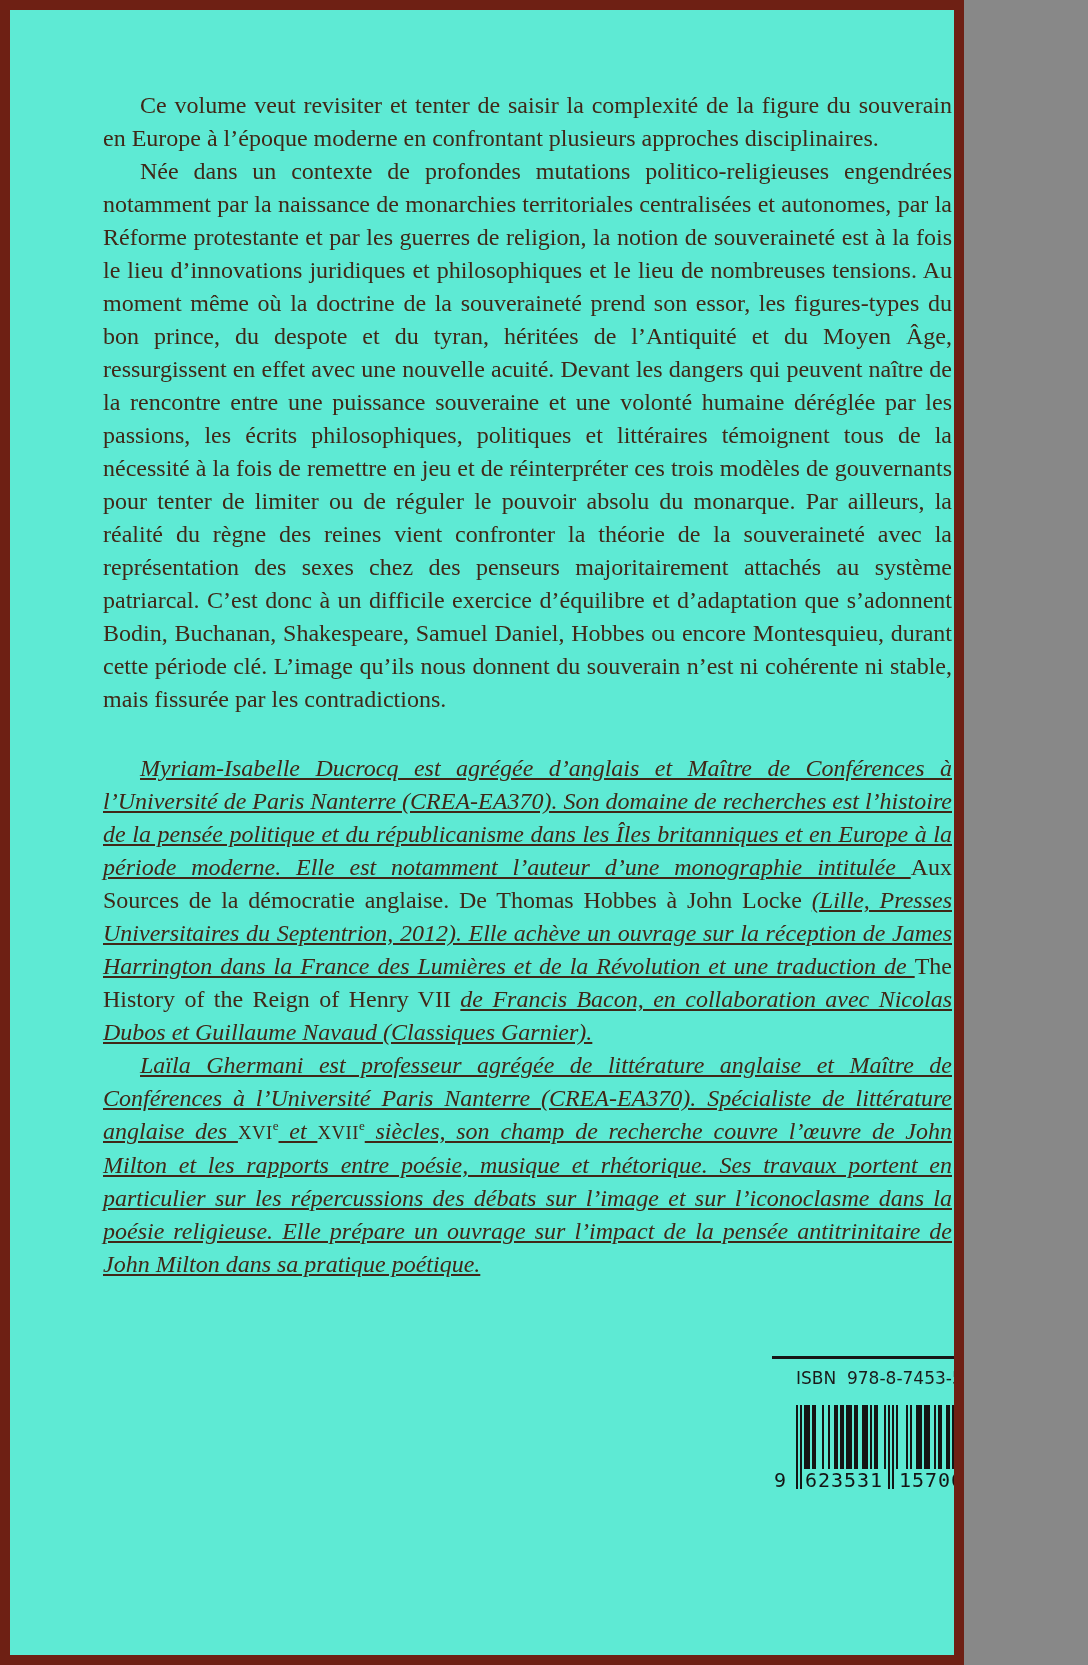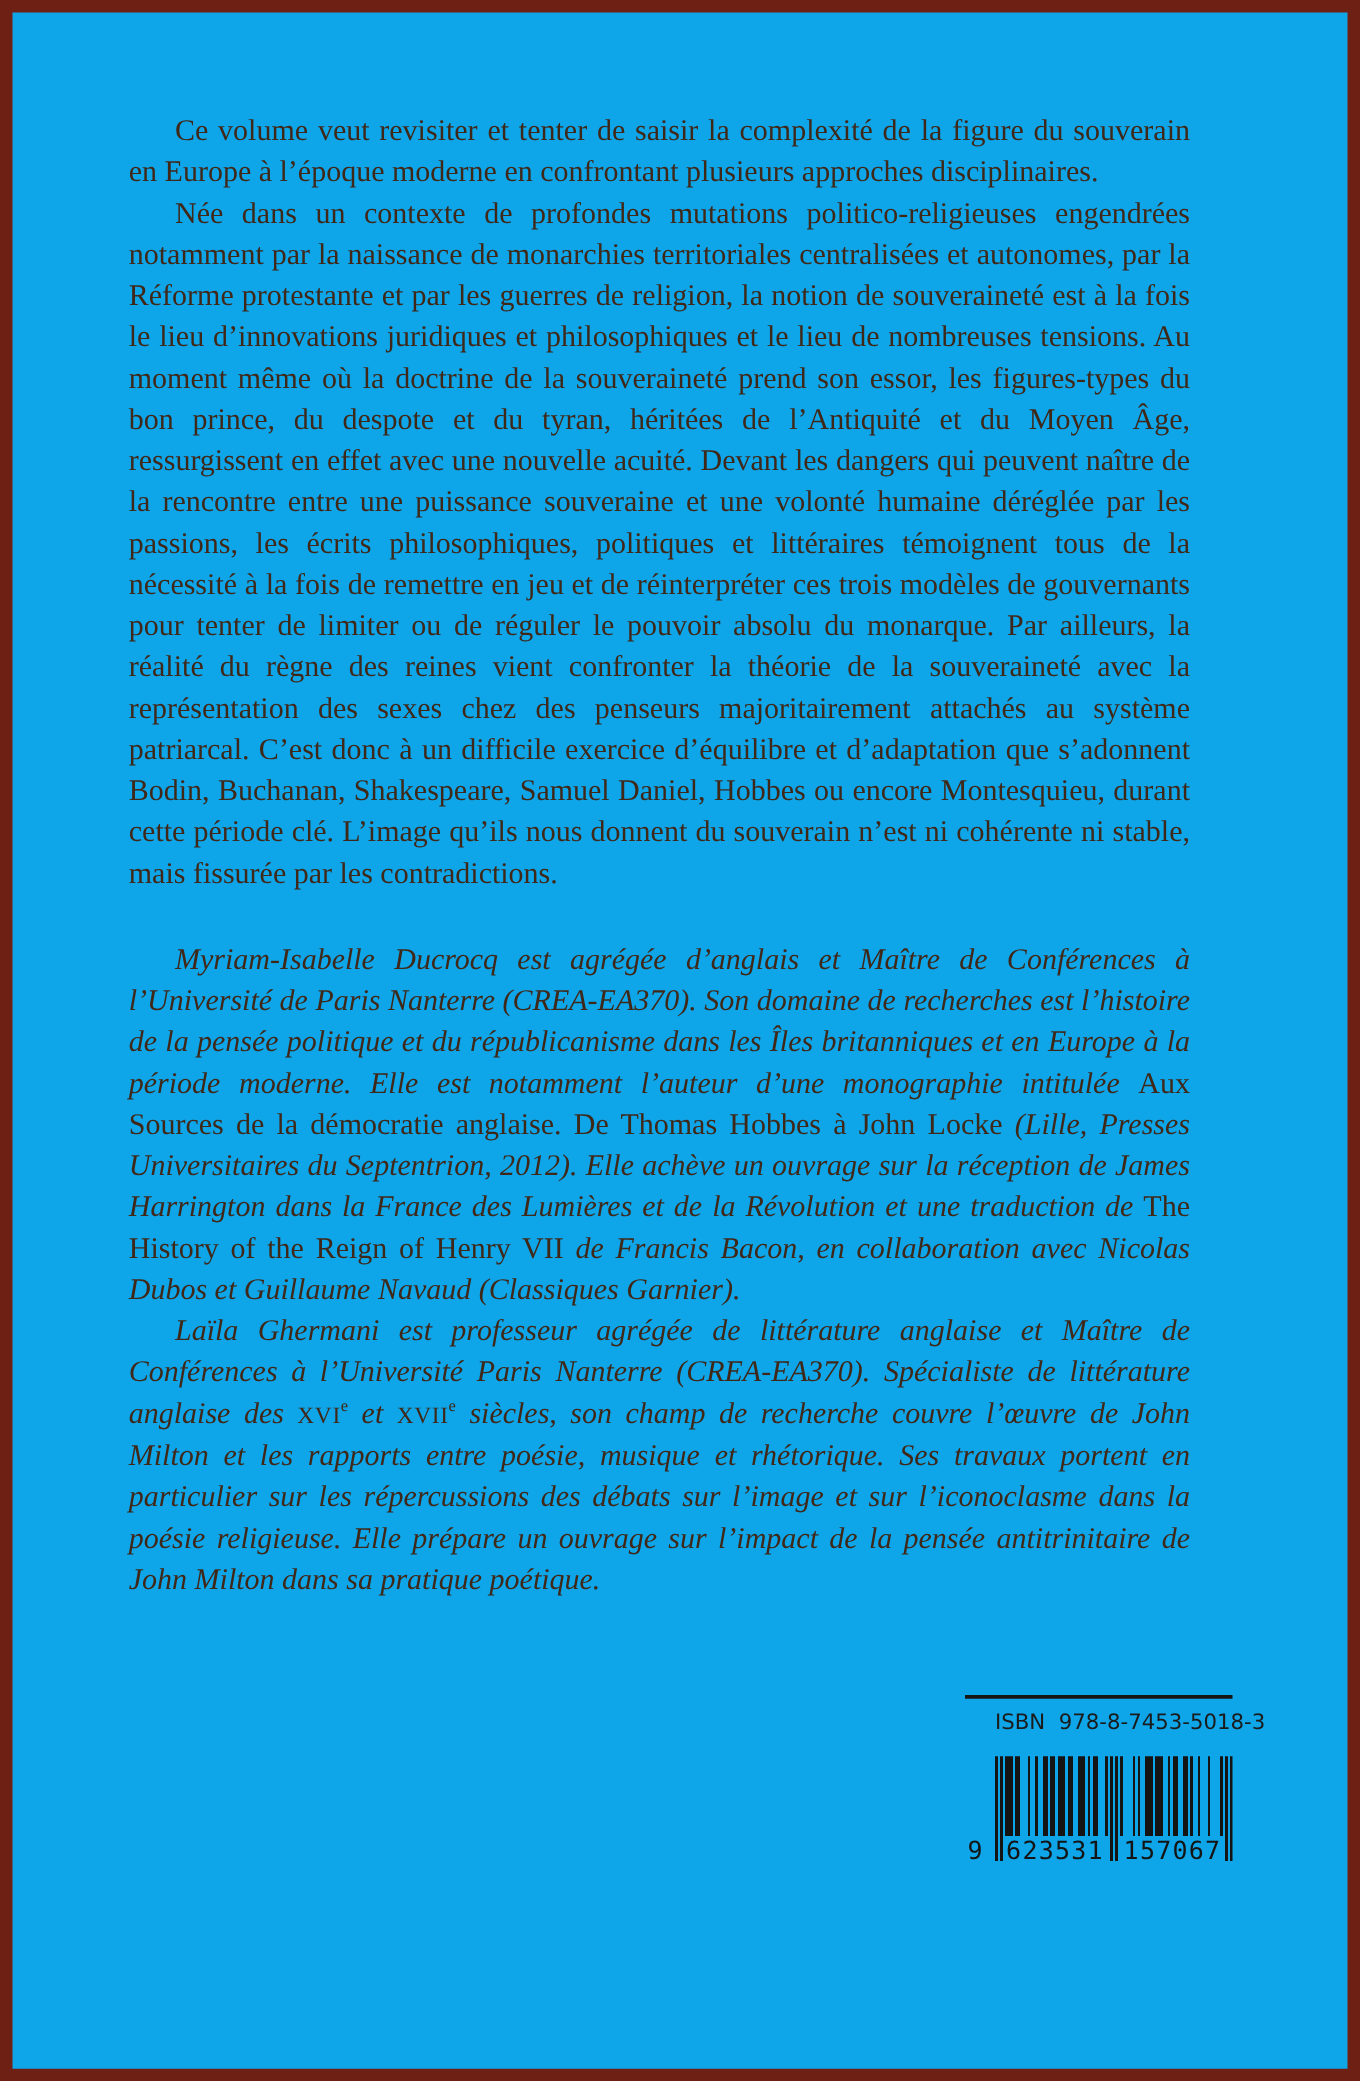--- a/index.html
+++ b/index.html
@@ -1,36 +1,36 @@
 <!DOCTYPE html>
 <html lang="fr"><head>
 <meta charset="utf-8">
 <style>
   html,body{margin:0;padding:0;background:#888;}
   .page{
     position:relative;
-    width:1088px;height:1665px;
+    width:964px;height:1665px;
     box-sizing:border-box;
-    background:#0ea5e9;
+    background:#5eead4;
     border:10px solid #6e2014;
     font-family:"Liberation Serif", serif;
     color:#402818;
     overflow:hidden;
   }
   .synopsis{
     position:absolute;left:93px;top:79px;width:849px;
     font-size:24px;line-height:33px;text-align:justify;
   }
   .synopsis p{margin:0;text-indent:37px;}
   .bios{
     position:absolute;left:93px;top:742px;width:849px;
     font-size:24px;line-height:33px;text-align:justify;
   }
   .bios p{margin:0;text-indent:37px;font-style:italic;}
-  .run-i{font-style:italic;}
+  .run-i{font-style:italic;text-decoration:underline;}
   .run-r{font-style:normal;}
   .run-sc{font-style:normal;text-transform:uppercase;font-size:.78em;letter-spacing:.5px;}
   .run-sup{font-style:normal;vertical-align:super;font-size:.55em;line-height:0;}
   .series{
     position:absolute;left:93px;top:1448px;
     font-style:italic;font-size:28px;line-height:34px;
     white-space:nowrap;
   }
   .isbn-block{
     position:absolute;left:762px;top:1346px;width:214px;height:140px;

